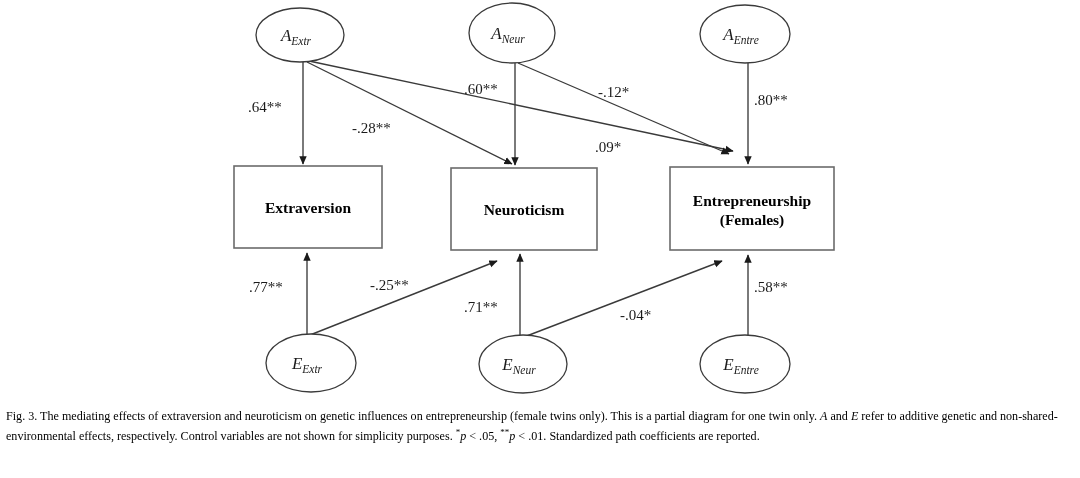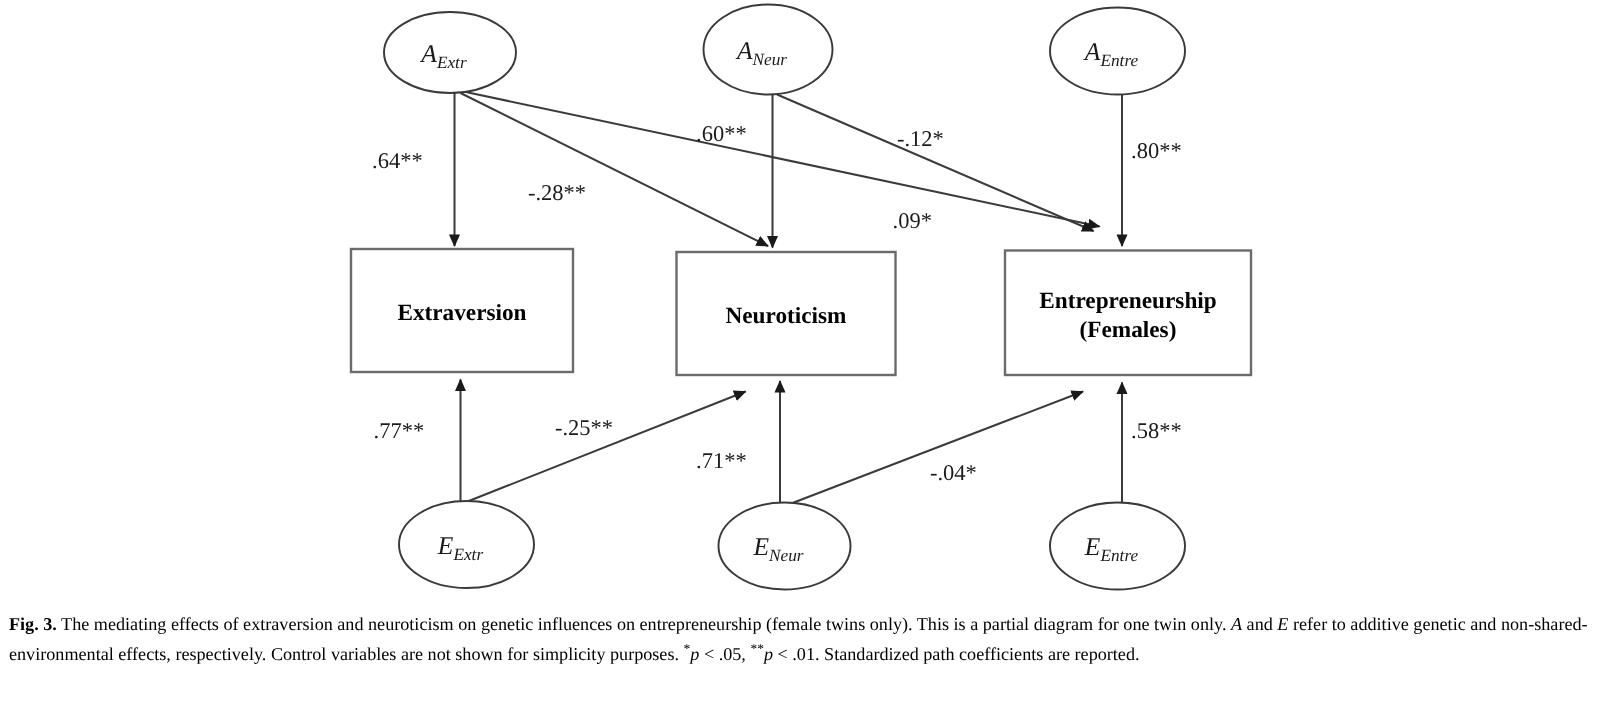--- a/index.html
+++ b/index.html
@@ -70,21 +70,21 @@
     position: absolute;
     left: 6px;
     top: 408px;
     width: 1068px;
     font-family: "Liberation Serif", serif;
     font-size: 12.1px;
     line-height: 16.4px;
     color: #000000;
     text-align: left;
   }
-  #caption b { font-weight: bold; }
+  #caption b { font-weight: normal; }
   #caption i { font-style: italic; }
   .sup { font-size: 9px; vertical-align: super; }
 </style>
 </head>
 <body>
 
 <div id="figure-root">
 
   <svg id="sem-diagram" viewBox="0 0 1080 400">
     <defs>

